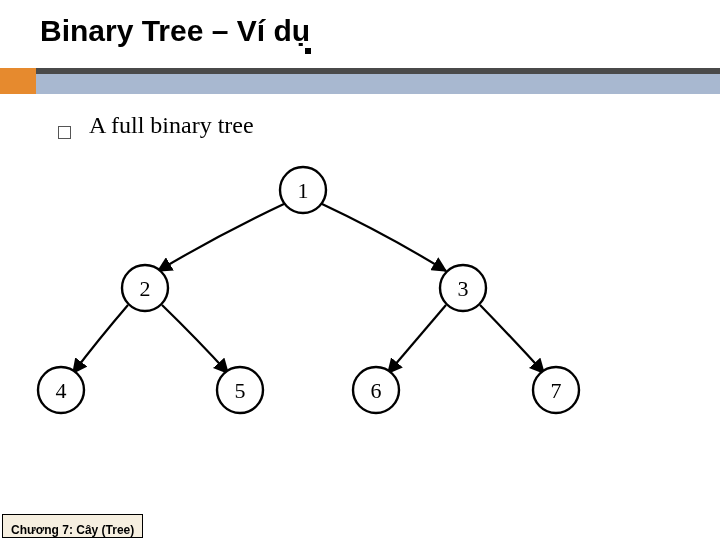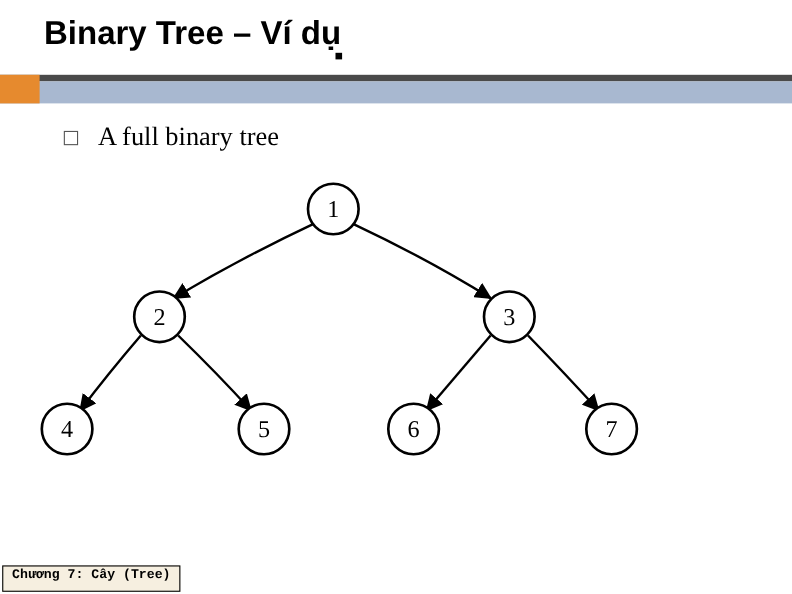--- a/index.html
+++ b/index.html
@@ -3,26 +3,26 @@
 <meta charset="utf-8">
 <style>
   html,body{margin:0;padding:0;width:720px;height:540px;background:#fff;font-family:Arial,Helvetica,sans-serif;overflow:hidden}
   .slide{position:relative;width:720px;height:540px}
   .title{position:absolute;left:40px;top:14px;font-family:"Trebuchet MS","Arial Black",Arial,sans-serif;font-weight:700;font-size:30px;color:#000000}
   .dot-under{position:absolute;width:6px;height:6px;background:#000;border-radius:0}
   .rule-area{position:absolute;left:0;top:68px;width:720px}
   .rule-grey{height:6px;background:#4a4a4a}
   .rule-blue{height:20px;background:#a8b8d0}
   .accent{position:absolute;left:0;top:68px;width:36px;height:26px;background:#e68a2e}
-  .bullet-row{position:absolute;left:58px;top:112px;display:flex;align-items:center}
+  .bullet-row{position:absolute;left:58px;top:112px;display:flex;align-items:flex-end}
   .bullet-box{width:11px;height:11px;border:1.5px solid #555;margin-right:18px;flex:none}
   .bullet-text{font-family:"Times New Roman",Times,serif;font-size:24px;color:#000}
   .tree-wrap{position:absolute;left:28px;top:155px;width:560px;height:280px}
   .tree-wrap svg{width:100%;height:100%}
-  .footer-bar{position:absolute;left:2px;bottom:2px;height:22px;border:1px solid #000;background:#f6efe0;padding:0 8px;display:flex;align-items:flex-start;font-family:Liberation Mono, monospace;font-weight:700;font-size:12px;color:#000}
+  .footer-bar{position:absolute;left:2px;bottom:2px;height:22px;border:1px solid #000;background:#f6efe0;padding:0 8px;display:flex;align-items:flex-end;font-family:Liberation Sans, sans-serif;font-weight:700;font-size:12px;color:#000}
   .node-label{font-family:"Times New Roman",serif;font-size:22px;fill:#000;text-anchor:middle;dominant-baseline:central}
 </style>
 </head>
 <body>
 
 <div class="slide">
 
   <div class="title">Binary Tree – Ví dụ</div>
   <div class="dot-under" style="left:305px;top:48px"></div>
 

